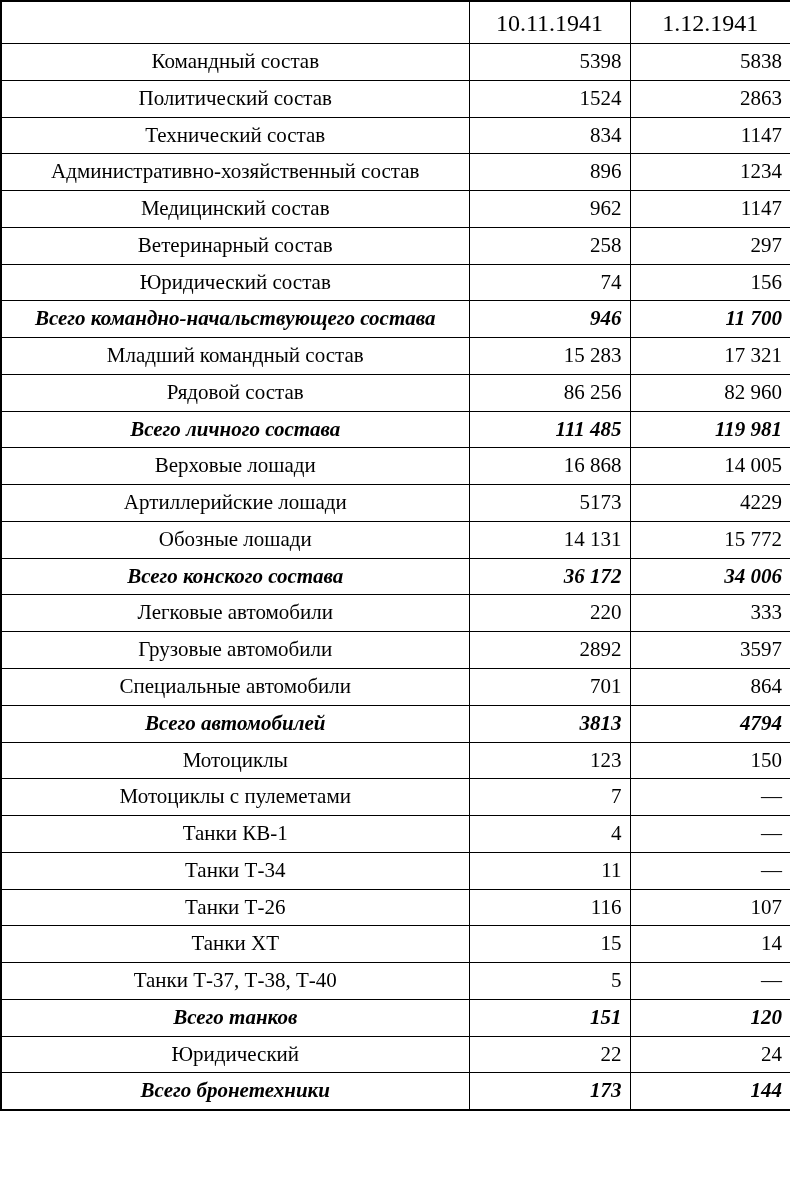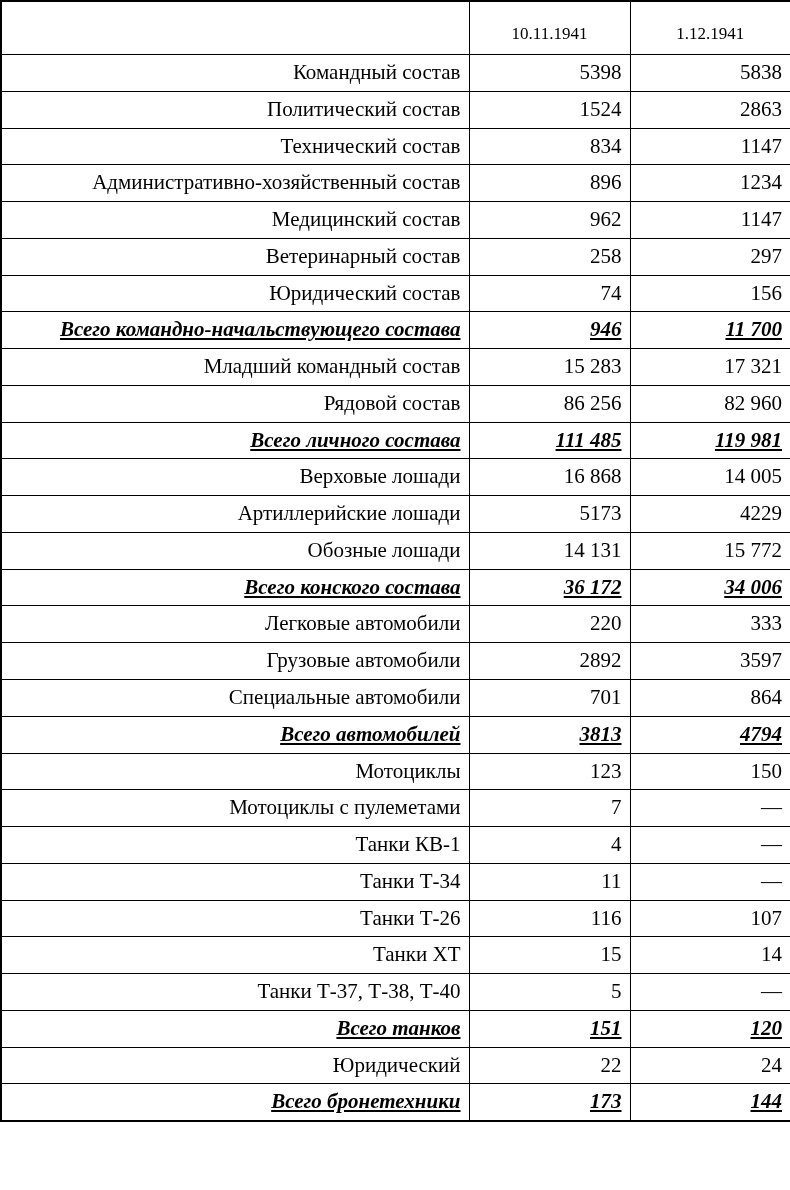--- a/index.html
+++ b/index.html
@@ -34,42 +34,41 @@
   table.data-table td {
     border: 1px solid #000;
     font-size: 21px;
     line-height: 1.18;
     padding: 5px 8px 6px 8px;
     vertical-align: middle;
   }
   table.data-table thead th {
     text-align: center;
     font-weight: normal;
-    font-size: 17px;
+    font-size: 24px;
     height: 32px;
-    padding-top: 16px;
+    padding-top: 5px;
     padding-bottom: 4px;
     margin-top: 12px;
   }
   thead th.head-blank {
     border-left: none;
     border-top: none;
     border-bottom: none;
   }
   td.label {
-    text-align: right;
+    text-align: center;
     padding-left: 10px;
   }
   td.val {
     text-align: right;
   }
   tr.total td {
     font-weight: bold;
     font-style: italic;
-    text-decoration: underline;
   }
 </style>
 </head>
 <body>
 
 <div class="page">
   <table class="data-table">
     <colgroup>
       <col class="c-label">
       <col class="c-v1">

